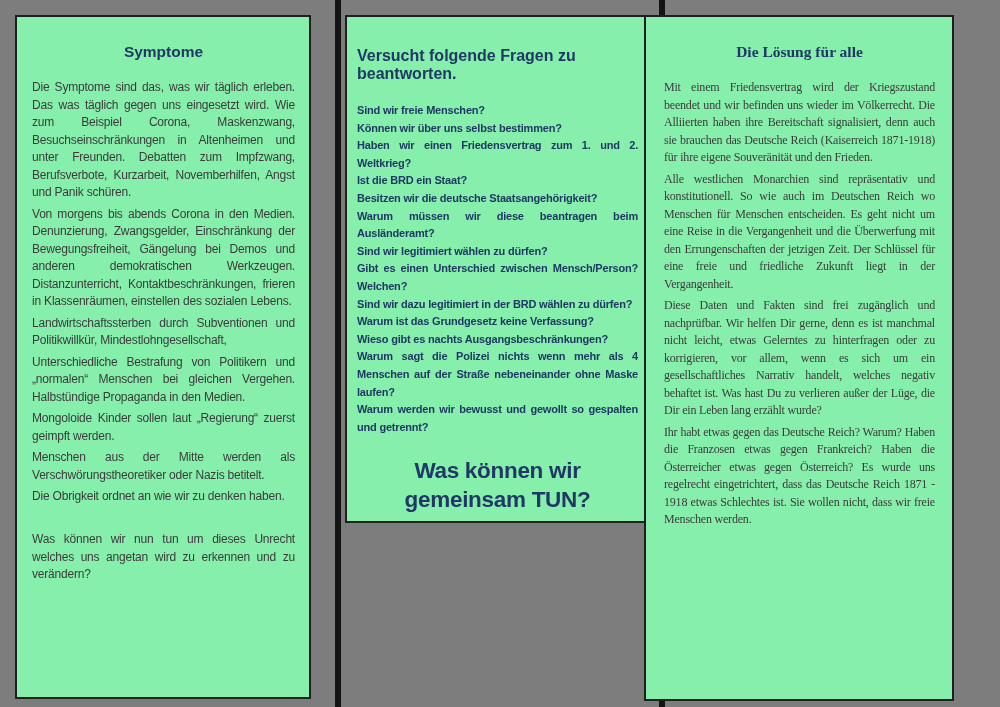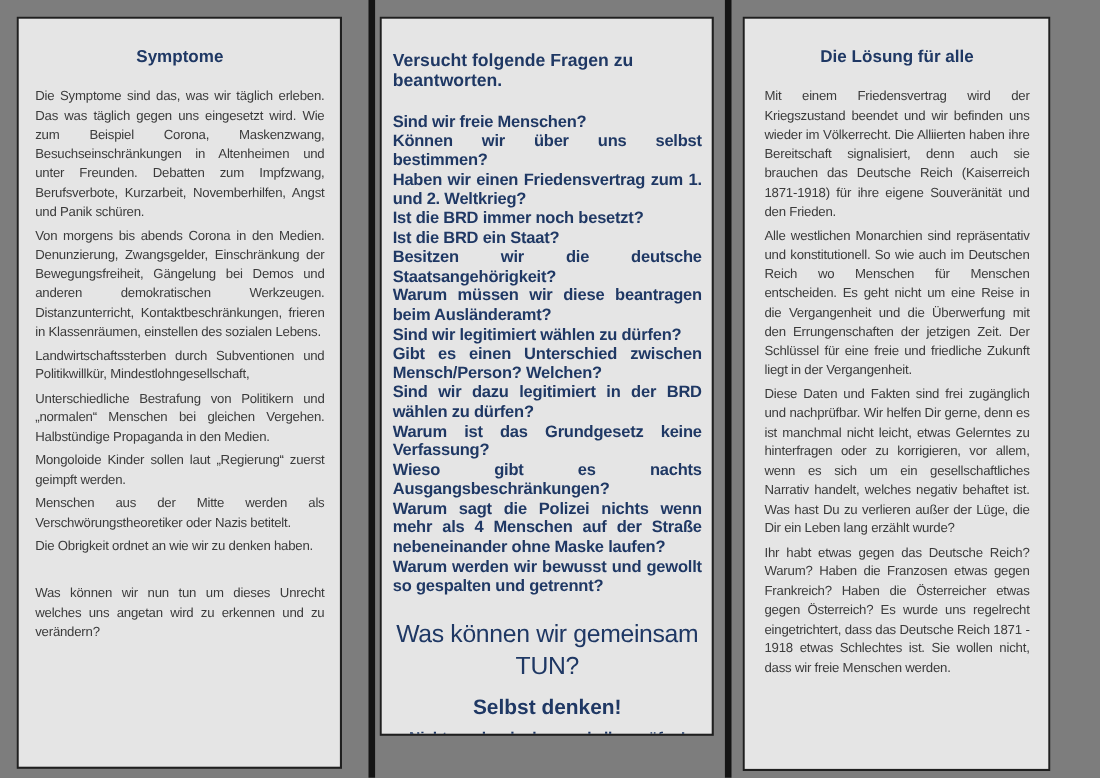--- a/index.html
+++ b/index.html
@@ -11,28 +11,28 @@
   }
   .flyer{position:absolute;inset:0;}
   .fold-line{
     position:absolute;top:0;bottom:0;width:6px;
     background:#141414;
   }
   #fold-a{left:335px;}
   #fold-b{left:659px;}
   .panel{
     position:absolute;top:15px;
-    background:#e5e5e5;
+    background:#86efac;
     border:2px solid #1f1f1f;
     box-sizing:border-box;
     overflow:hidden;
   }
   #panel-left{left:15px;width:296px;height:684px;padding:26px 10px 0 11px;}
-  #panel-middle{left:345px;width:304px;height:654px;padding:30px 9px 0 10px;}
-  #panel-right{left:675px;width:280px;height:686px;padding:26px 13px 0 14px;}
+  #panel-middle{left:345px;width:304px;height:508px;padding:30px 9px 0 10px;}
+  #panel-right{left:644px;width:310px;height:686px;padding:26px 13px 0 14px;font-family:Liberation Serif, serif;}
 
   .panel-title{
     color:#1f3864;
     font-weight:bold;
     font-size:15.5px;
     text-align:center;
     margin:0 0 18px 0;
   }
   #panel-middle .panel-title{
     text-align:left;
@@ -45,28 +45,28 @@
     font-size:12px;
     line-height:17.5px;
     text-align:justify;
     letter-spacing:-0.2px;
   }
   .body-text p.spacer{height:17.5px;}
   .questions p{
     margin:0;
     color:#1f3864;
     font-weight:bold;
-    font-size:15px;
+    font-size:11px;
     line-height:17.6px;
     text-align:justify;
     letter-spacing:-0.2px;
   }
   .big-heading{
     color:#1f3864;
-    font-weight:normal;
+    font-weight:bold;
     font-size:22.5px;
     line-height:29px;
     text-align:center;
     margin:20px 0 6px 0;
     letter-spacing:-0.3px;
   }
   .sub-heading{
     color:#1f3864;
     font-weight:bold;
     font-size:19px;
@@ -106,21 +106,20 @@
         <p>Was können wir nun tun um dieses Unrecht welches uns angetan wird zu erkennen und zu verändern?</p>
       </div>
   </div>
 
   <div class="panel" id="panel-middle">
     <h2 class="panel-title">Versucht folgende Fragen zu beantworten.</h2>
     <div class="questions">
         <p>Sind wir freie Menschen?</p>
         <p>Können wir über uns selbst bestimmen?</p>
         <p>Haben wir einen Friedensvertrag zum 1. und 2. Weltkrieg?</p>
-        <p>Ist die BRD immer noch besetzt?</p>
         <p>Ist die BRD ein Staat?</p>
         <p>Besitzen wir die deutsche Staatsangehörigkeit?</p>
         <p>Warum müssen wir diese beantragen beim Ausländeramt?</p>
         <p>Sind wir legitimiert wählen zu dürfen?</p>
         <p>Gibt es einen Unterschied zwischen Mensch/Person? Welchen?</p>
         <p>Sind wir dazu legitimiert in der BRD wählen zu dürfen?</p>
         <p>Warum ist das Grundgesetz keine Verfassung?</p>
         <p>Wieso gibt es nachts Ausgangsbeschränkungen?</p>
         <p>Warum sagt die Polizei nichts wenn mehr als 4 Menschen auf der Straße nebeneinander ohne Maske laufen?</p>
         <p>Warum werden wir bewusst und gewollt so gespalten und getrennt?</p>

